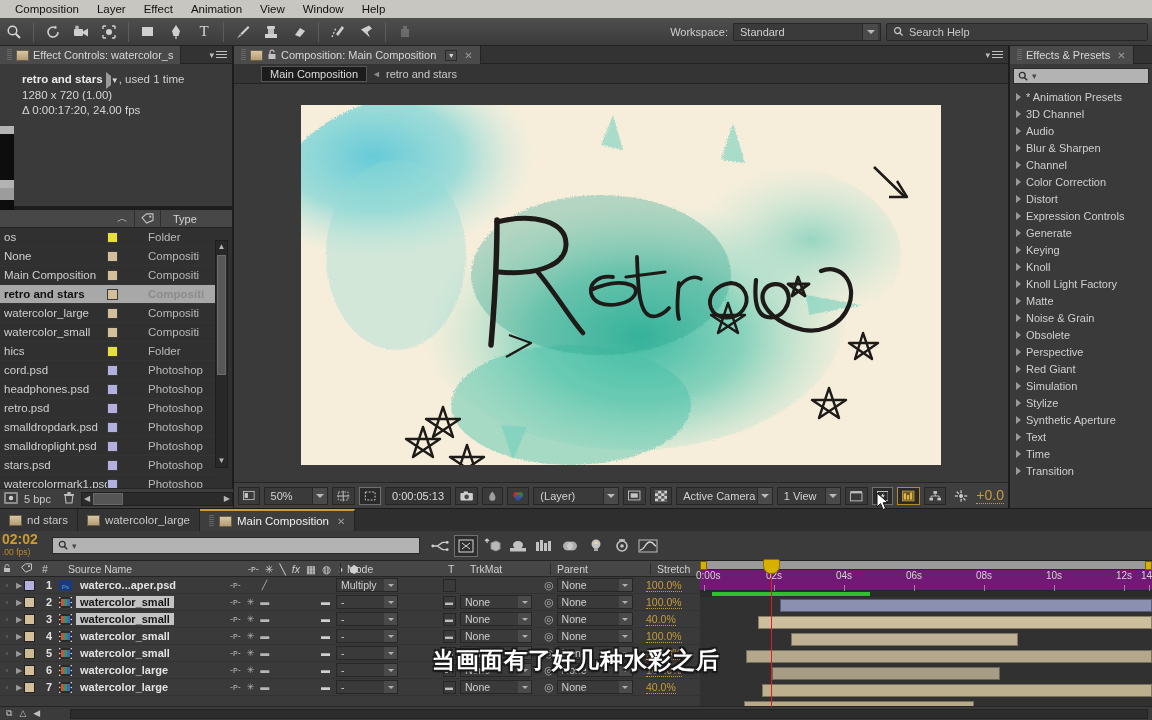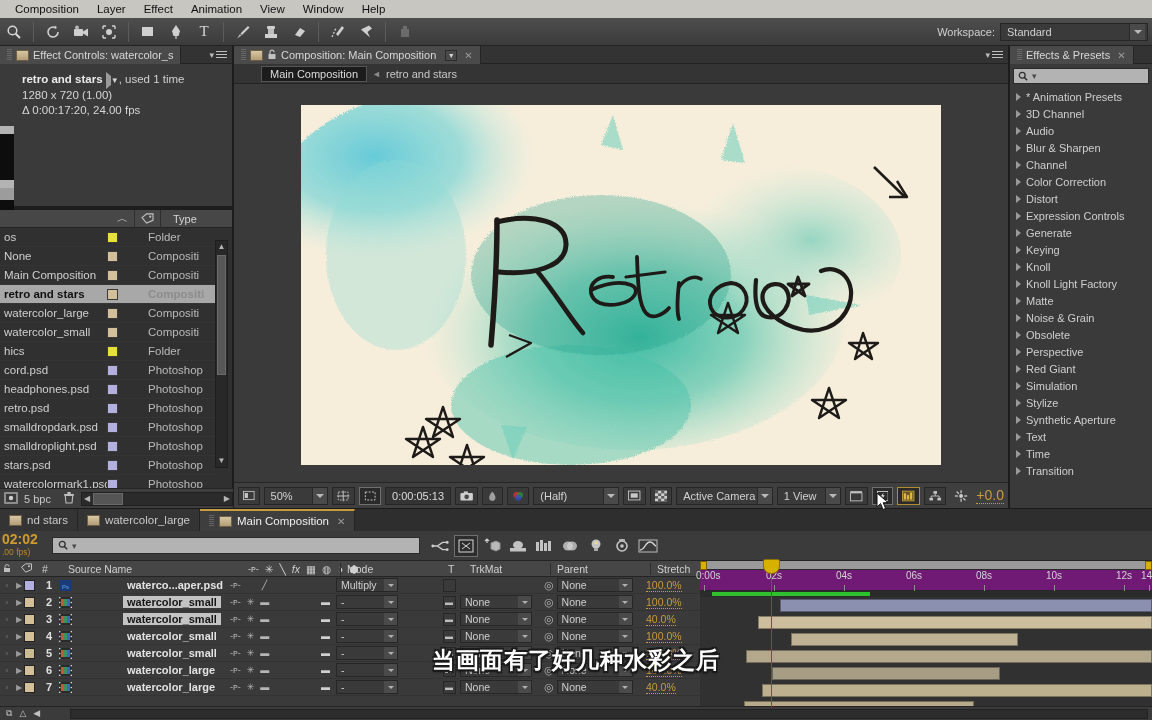--- a/index.html
+++ b/index.html
@@ -108,21 +108,21 @@
   #tlhdr{ height:30px; background:#3b3b3b; display:flex; align-items:center; border-bottom:1px solid #232323;}
   #tcbox{ width:52px; color:#cf9b2c; font-size:14px; font-weight:bold; line-height:13px; padding-left:2px;}
   #tcbox .fps{ font-size:8.5px; color:#b8892a; font-weight:normal;}
   #tlsearch{ width:368px;height:17px;background:#b3b3b3;border:1px solid #2b2b2b;display:flex;align-items:center;gap:3px;padding-left:5px;}
   .tlicon{ width:24px;height:22px;display:flex;align-items:center;justify-content:center;color:#cdcdcd;}
   .tlicon.act{ background:#2d2d2d; border:1px solid #707070;}
   #colhdr{ height:16px; background:#464646; display:flex; align-items:center; font-size:10.5px;
     color:#d0d0d0; border-bottom:1px solid #242424;}
   .layerrow{ height:17px; display:flex; align-items:center; font-size:11px; border-bottom:1px solid #333; }
   .layerrow.sel .lname{ background:#c3c3c3; color:#151515; }
-  .lname{ font-weight:bold; color:#e3e3e3; padding:0 4px; white-space:nowrap;margin-left:47px;}
+  .lname{ font-weight:bold; color:#e3e3e3; padding:0 4px; white-space:nowrap;}
   .srcicon{ width:13px;height:11px;margin:0 4px 0 2px; }
   .colorchip{ width:11px;height:11px; border:1px solid #222;}
   .msel{ width:62px;height:14px;background:#3a3a3a;border:1px solid #262626;display:flex;align-items:center;
     padding-left:4px;color:#cfcfcf;font-size:10.5px;}
   .msel .arrowbox{ margin-left:auto;width:13px;height:12px;display:flex;align-items:center;justify-content:center;background:#4a4a4a;}
   .strv{ color:#c79c3c; font-size:10.5px; border-bottom:1px dotted #c79c3c;}
   #ruler{ position:absolute; left:700px; top:52px; width:452px; height:30px; background:#701a75;
     border-bottom:1px solid #262626; }
   .tick{ position:absolute; top:0; font-size:10px; color:#d4d4d4;}
   .tickmark{ position:absolute; bottom:0; width:1px; height:6px; background:#8e8e8e;}
@@ -229,20 +229,27 @@
       </svg>
   </div>
 
   <div id="wsarea">
     <span class="wslabel">Workspace:</span>
     <div class="dropdown" style="width:148px">
       <span>Standard</span>
       <span class="arrowbox">
           <i class="caret"></i>
         </span>
+    </div>
+    <div id="searchhelp">
+      <svg width="11" height="11" viewBox="0 0 12 12">
+          <circle cx="5" cy="5" r="3.3" fill="none" stroke="#c9c9c9" stroke-width="1.3"></circle>
+          <line x1="7.4" y1="7.4" x2="10.5" y2="10.5" stroke="#c9c9c9" stroke-width="1.5"></line>
+        </svg>
+      <span>Search Help</span>
     </div>
   </div>
 </div>
 
 <div id="fxpanel" class="abs">
   <div class="ptabbar">
     <div class="ptab active">
       <span class="gripper"></span>
       <span class="compthumb"></span>
       <span>Effect Controls: watercolor_s</span>
@@ -523,21 +530,21 @@
         </svg>
     </div>
     <div class="cbtn">
       <svg width="14" height="12" viewBox="0 0 14 12">
           <circle cx="5" cy="5" r="3.4" fill="#d03030" opacity=".9"></circle>
           <circle cx="9" cy="5" r="3.4" fill="#2f8f3f" opacity=".8"></circle>
           <circle cx="7" cy="8" r="3.4" fill="#3050c0" opacity=".8"></circle>
         </svg>
     </div>
     <div class="csel" style="width:96px">
-      <span>(Half)</span>
+      <span>(Layer)</span>
       <span class="arrowbox">
           <i class="caret"></i>
         </span>
     </div>
     <div class="cbtn">
       <svg width="14" height="11" viewBox="0 0 14 11">
           <rect x="0.5" y="0.5" width="13" height="10" fill="none" stroke="#c6c6c6"></rect>
           <rect x="3" y="3" width="8" height="5" fill="#c6c6c6"></rect>
         </svg>
     </div>

